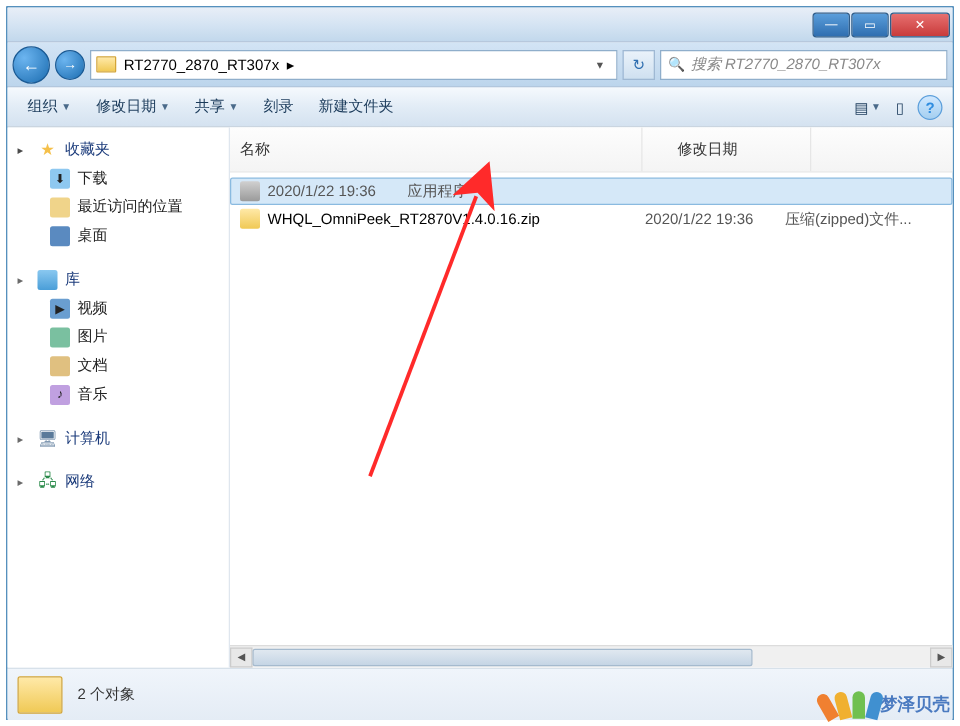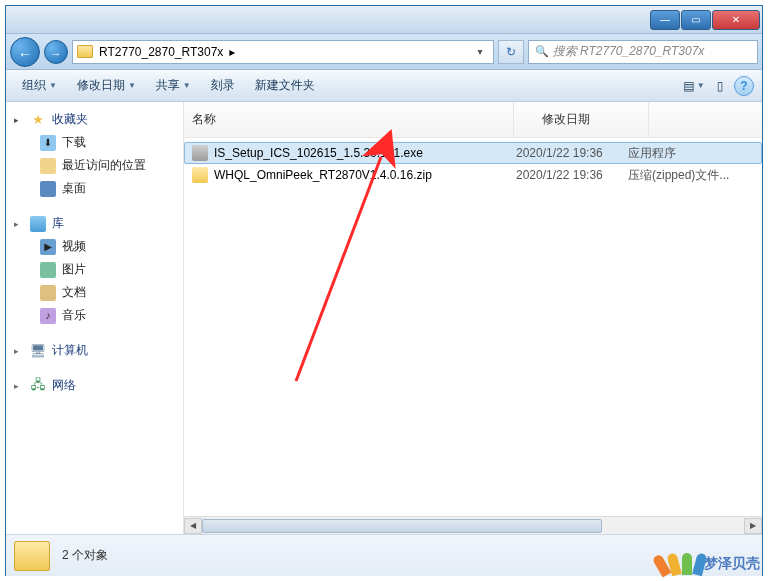--- a/index.html
+++ b/index.html
@@ -202,21 +202,20 @@
         <div class="col name">
             <span>名称</span>
           </div>
         <div class="col date">
             <span>修改日期</span>
           </div>
       </div>
       <div class="file-list" id="file-list">
           <div class="file-row sel">
             <span class="file-icon exe-ico"></span>
-            <span class="fname">IS_Setup_ICS_102615_1.5.39.161.exe</span>
             <span class="fdate">2020/1/22 19:36</span>
             <span class="ftype">应用程序</span>
           </div>
           <div class="file-row">
             <span class="file-icon zip-ico"></span>
             <span class="fname">WHQL_OmniPeek_RT2870V1.4.0.16.zip</span>
             <span class="fdate">2020/1/22 19:36</span>
             <span class="ftype">压缩(zipped)文件...</span>
           </div>
         </div>

